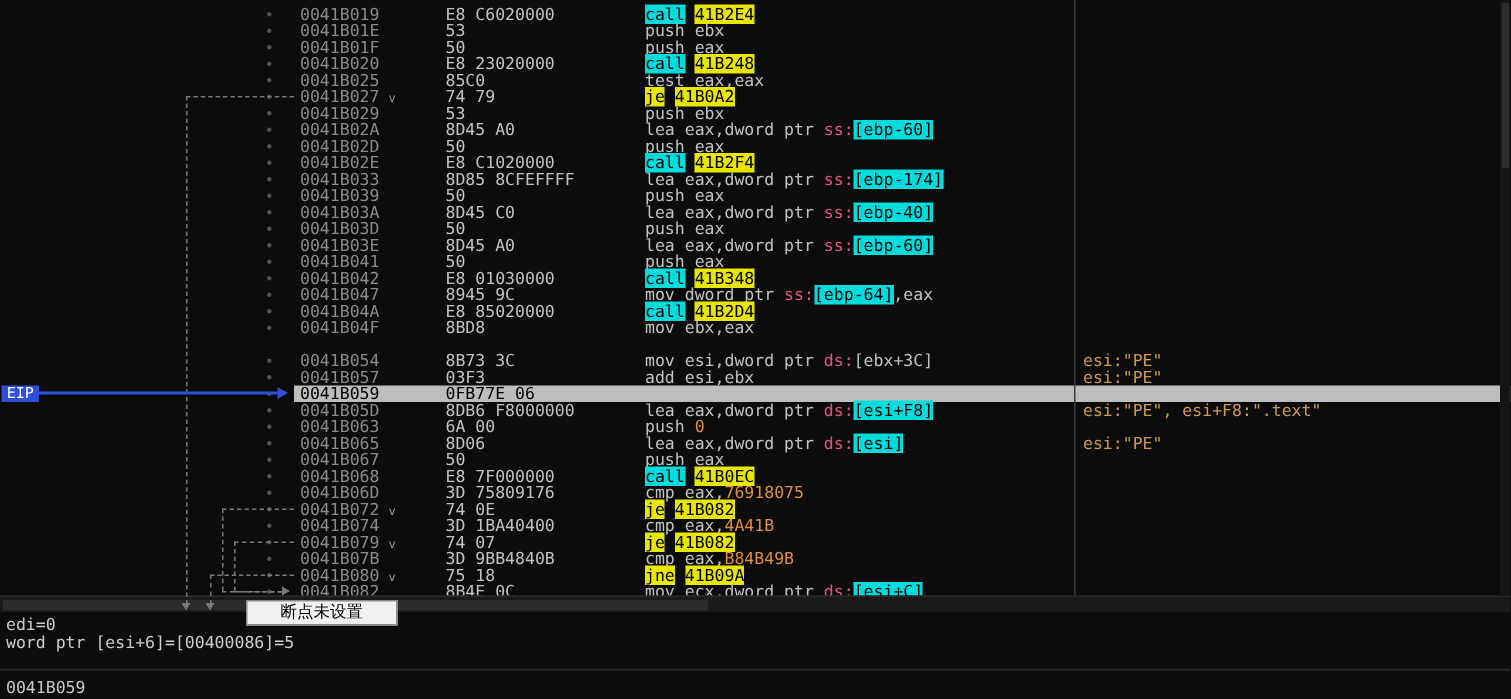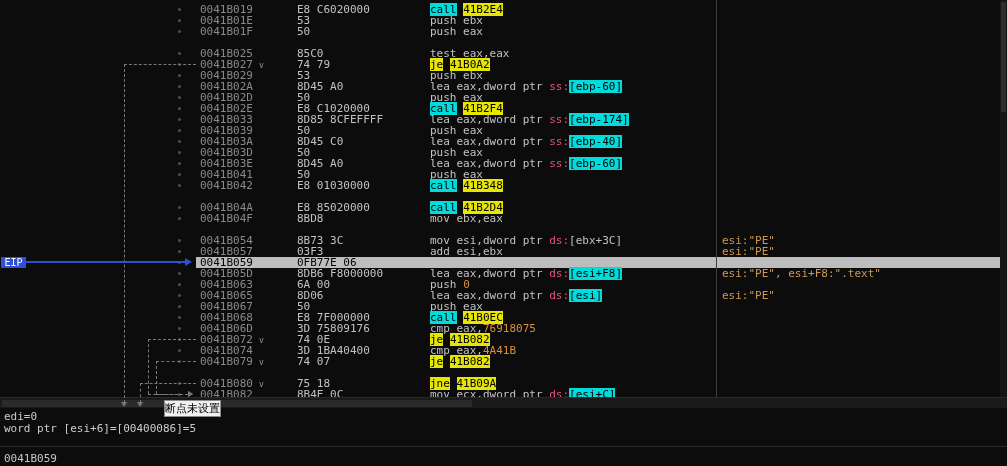--- a/index.html
+++ b/index.html
@@ -69,66 +69,69 @@
     background:#1a1a1a; border-top:1px solid #2a2a2a; z-index:2; }
   #hthumb { position:absolute; left:2px; top:2px; width:470px; height:7px; background:#2b2b2b; }
   #vscroll { position:absolute; right:0; top:0; width:7px; height:397px; background:#151515; z-index:2; }
   #vthumb { position:absolute; left:1px; top:2px; width:5px; height:110px; background:#2d2d2d; }
 
   
   #tooltip {
     position:absolute; left:164px; top:400px; z-index:10;
     background:#f0f0f0; border:1px solid #8a8a8a; color:#000;
     font-family:"Liberation Sans","DejaVu Sans",sans-serif;
-    font-size:11px; line-height:13px; padding:1px 0; white-space:nowrap;
+    font-size:11px; line-height:13px; padding:1px 22px; white-space:nowrap;
   }
 
   
   #infopanel { position:absolute; left:0; top:408px; width:1007px; height:38px;
     padding:3px 0 0 4px; z-index:1; }
   .info-line { font-size:11px; line-height:12px; color:#cccccc; white-space:pre; }
   #statusbar { position:absolute; left:0; top:446px; width:1007px; height:20px;
     border-top:1px solid #2a2a2a; z-index:1; }
   #statusbar span { position:absolute; left:4px; top:5px; font-size:11px; color:#c8c8c8; }
 </style>
 </head>
 <body>
 
 <div id="view">
   <div id="rows">
       <div class="row" style="top: 4px;"><span class="dot"></span><span class="cell addr">0041B019</span><span class="cell bytes">E8 C6020000</span><span class="cell instr"><span class="tk-c">call</span><span> </span><span class="tk-y">41B2E4</span></span></div>
       <div class="row" style="top: 15px;"><span class="dot"></span><span class="cell addr">0041B01E</span><span class="cell bytes">53</span><span class="cell instr"><span>push ebx</span></span></div>
       <div class="row" style="top: 26px;"><span class="dot"></span><span class="cell addr">0041B01F</span><span class="cell bytes">50</span><span class="cell instr"><span>push eax</span></span></div>
+      <div class="row" style="top: 37px;"><span class="dot"></span><span class="cell addr">0041B020</span><span class="cell bytes">E8 23020000</span><span class="cell instr"><span class="tk-c">call</span><span> </span><span class="tk-y">41B248</span></span></div>
       <div class="row" style="top: 48px;"><span class="dot"></span><span class="cell addr">0041B025</span><span class="cell bytes">85C0</span><span class="cell instr"><span>test eax,eax</span></span></div>
       <div class="row" style="top: 59px;"><span class="dot"></span><span class="cell addr">0041B027</span><span class="cell dir">v</span><span class="cell bytes">74 79</span><span class="cell instr"><span class="tk-y">je</span><span> </span><span class="tk-y">41B0A2</span></span></div>
       <div class="row" style="top: 70px;"><span class="dot"></span><span class="cell addr">0041B029</span><span class="cell bytes">53</span><span class="cell instr"><span>push ebx</span></span></div>
       <div class="row" style="top: 81px;"><span class="dot"></span><span class="cell addr">0041B02A</span><span class="cell bytes">8D45 A0</span><span class="cell instr"><span>lea eax,dword ptr </span><span class="tk-s">ss:</span><span class="tk-m">[ebp-60]</span></span></div>
       <div class="row" style="top: 92px;"><span class="dot"></span><span class="cell addr">0041B02D</span><span class="cell bytes">50</span><span class="cell instr"><span>push eax</span></span></div>
       <div class="row" style="top: 103px;"><span class="dot"></span><span class="cell addr">0041B02E</span><span class="cell bytes">E8 C1020000</span><span class="cell instr"><span class="tk-c">call</span><span> </span><span class="tk-y">41B2F4</span></span></div>
       <div class="row" style="top: 114px;"><span class="dot"></span><span class="cell addr">0041B033</span><span class="cell bytes">8D85 8CFEFFFF</span><span class="cell instr"><span>lea eax,dword ptr </span><span class="tk-s">ss:</span><span class="tk-m">[ebp-174]</span></span></div>
       <div class="row" style="top: 125px;"><span class="dot"></span><span class="cell addr">0041B039</span><span class="cell bytes">50</span><span class="cell instr"><span>push eax</span></span></div>
       <div class="row" style="top: 136px;"><span class="dot"></span><span class="cell addr">0041B03A</span><span class="cell bytes">8D45 C0</span><span class="cell instr"><span>lea eax,dword ptr </span><span class="tk-s">ss:</span><span class="tk-m">[ebp-40]</span></span></div>
       <div class="row" style="top: 147px;"><span class="dot"></span><span class="cell addr">0041B03D</span><span class="cell bytes">50</span><span class="cell instr"><span>push eax</span></span></div>
       <div class="row" style="top: 158px;"><span class="dot"></span><span class="cell addr">0041B03E</span><span class="cell bytes">8D45 A0</span><span class="cell instr"><span>lea eax,dword ptr </span><span class="tk-s">ss:</span><span class="tk-m">[ebp-60]</span></span></div>
       <div class="row" style="top: 169px;"><span class="dot"></span><span class="cell addr">0041B041</span><span class="cell bytes">50</span><span class="cell instr"><span>push eax</span></span></div>
       <div class="row" style="top: 180px;"><span class="dot"></span><span class="cell addr">0041B042</span><span class="cell bytes">E8 01030000</span><span class="cell instr"><span class="tk-c">call</span><span> </span><span class="tk-y">41B348</span></span></div>
+      <div class="row" style="top: 191px;"><span class="dot"></span><span class="cell addr">0041B047</span><span class="cell bytes">8945 9C</span><span class="cell instr"><span>mov dword ptr </span><span class="tk-s">ss:</span><span class="tk-m">[ebp-64]</span><span>,eax</span></span></div>
       <div class="row" style="top: 202px;"><span class="dot"></span><span class="cell addr">0041B04A</span><span class="cell bytes">E8 85020000</span><span class="cell instr"><span class="tk-c">call</span><span> </span><span class="tk-y">41B2D4</span></span></div>
       <div class="row" style="top: 213px;"><span class="dot"></span><span class="cell addr">0041B04F</span><span class="cell bytes">8BD8</span><span class="cell instr"><span>mov ebx,eax</span></span></div>
       <div class="row" style="top: 235px;"><span class="dot"></span><span class="cell addr">0041B054</span><span class="cell bytes">8B73 3C</span><span class="cell instr"><span>mov esi,dword ptr </span><span class="tk-s">ds:</span><span>[ebx+3C]</span></span><span class="cell comment">esi:"PE"</span></div>
       <div class="row" style="top: 246px;"><span class="dot"></span><span class="cell addr">0041B057</span><span class="cell bytes">03F3</span><span class="cell instr"><span>add esi,ebx</span></span><span class="cell comment">esi:"PE"</span></div>
       <div class="row eip-row" style="top: 257px;"><div class="rowhl"></div><span class="dot"></span><span class="cell addr">0041B059</span><span class="cell bytes">0FB77E 06</span></div>
       <div class="row" style="top: 268px;"><span class="dot"></span><span class="cell addr">0041B05D</span><span class="cell bytes">8DB6 F8000000</span><span class="cell instr"><span>lea eax,dword ptr </span><span class="tk-s">ds:</span><span class="tk-m">[esi+F8]</span></span><span class="cell comment">esi:"PE", esi+F8:".text"</span></div>
       <div class="row" style="top: 279px;"><span class="dot"></span><span class="cell addr">0041B063</span><span class="cell bytes">6A 00</span><span class="cell instr"><span>push </span><span class="tk-n">0</span></span></div>
       <div class="row" style="top: 290px;"><span class="dot"></span><span class="cell addr">0041B065</span><span class="cell bytes">8D06</span><span class="cell instr"><span>lea eax,dword ptr </span><span class="tk-s">ds:</span><span class="tk-m">[esi]</span></span><span class="cell comment">esi:"PE"</span></div>
       <div class="row" style="top: 301px;"><span class="dot"></span><span class="cell addr">0041B067</span><span class="cell bytes">50</span><span class="cell instr"><span>push eax</span></span></div>
       <div class="row" style="top: 312px;"><span class="dot"></span><span class="cell addr">0041B068</span><span class="cell bytes">E8 7F000000</span><span class="cell instr"><span class="tk-c">call</span><span> </span><span class="tk-y">41B0EC</span></span></div>
       <div class="row" style="top: 323px;"><span class="dot"></span><span class="cell addr">0041B06D</span><span class="cell bytes">3D 75809176</span><span class="cell instr"><span>cmp eax,</span><span class="tk-n">76918075</span></span></div>
       <div class="row" style="top: 334px;"><span class="dot"></span><span class="cell addr">0041B072</span><span class="cell dir">v</span><span class="cell bytes">74 0E</span><span class="cell instr"><span class="tk-y">je</span><span> </span><span class="tk-y">41B082</span></span></div>
       <div class="row" style="top: 345px;"><span class="dot"></span><span class="cell addr">0041B074</span><span class="cell bytes">3D 1BA40400</span><span class="cell instr"><span>cmp eax,</span><span class="tk-n">4A41B</span></span></div>
       <div class="row" style="top: 356px;"><span class="dot"></span><span class="cell addr">0041B079</span><span class="cell dir">v</span><span class="cell bytes">74 07</span><span class="cell instr"><span class="tk-y">je</span><span> </span><span class="tk-y">41B082</span></span></div>
+      <div class="row" style="top: 367px;"><span class="dot"></span><span class="cell addr">0041B07B</span><span class="cell bytes">3D 9BB4840B</span><span class="cell instr"><span>cmp eax,</span><span class="tk-n">B84B49B</span></span></div>
       <div class="row" style="top: 378px;"><span class="dot"></span><span class="cell addr">0041B080</span><span class="cell dir">v</span><span class="cell bytes">75 18</span><span class="cell instr"><span class="tk-y">jne</span><span> </span><span class="tk-y">41B09A</span></span></div>
       <div class="row" style="top: 389px;"><span class="dot"></span><span class="cell addr">0041B082</span><span class="cell bytes">8B4E 0C</span><span class="cell instr"><span>mov ecx,dword ptr </span><span class="tk-s">ds:</span><span class="tk-m">[esi+C]</span></span></div>
     </div>
 
   <div id="jumps">
       <div class="jl-h" style="left: 124px; top: 64px; width: 72px;"></div>
       <div class="jl-v" style="left: 124px; top: 64px; height: 339px;"></div>
       <div class="jarr-down" style="left: 121px; top: 402px;"></div>
       <div class="jl-h" style="left: 148px; top: 339px; width: 48px;"></div>
       <div class="jl-v" style="left: 148px; top: 339px; height: 55px;"></div>

